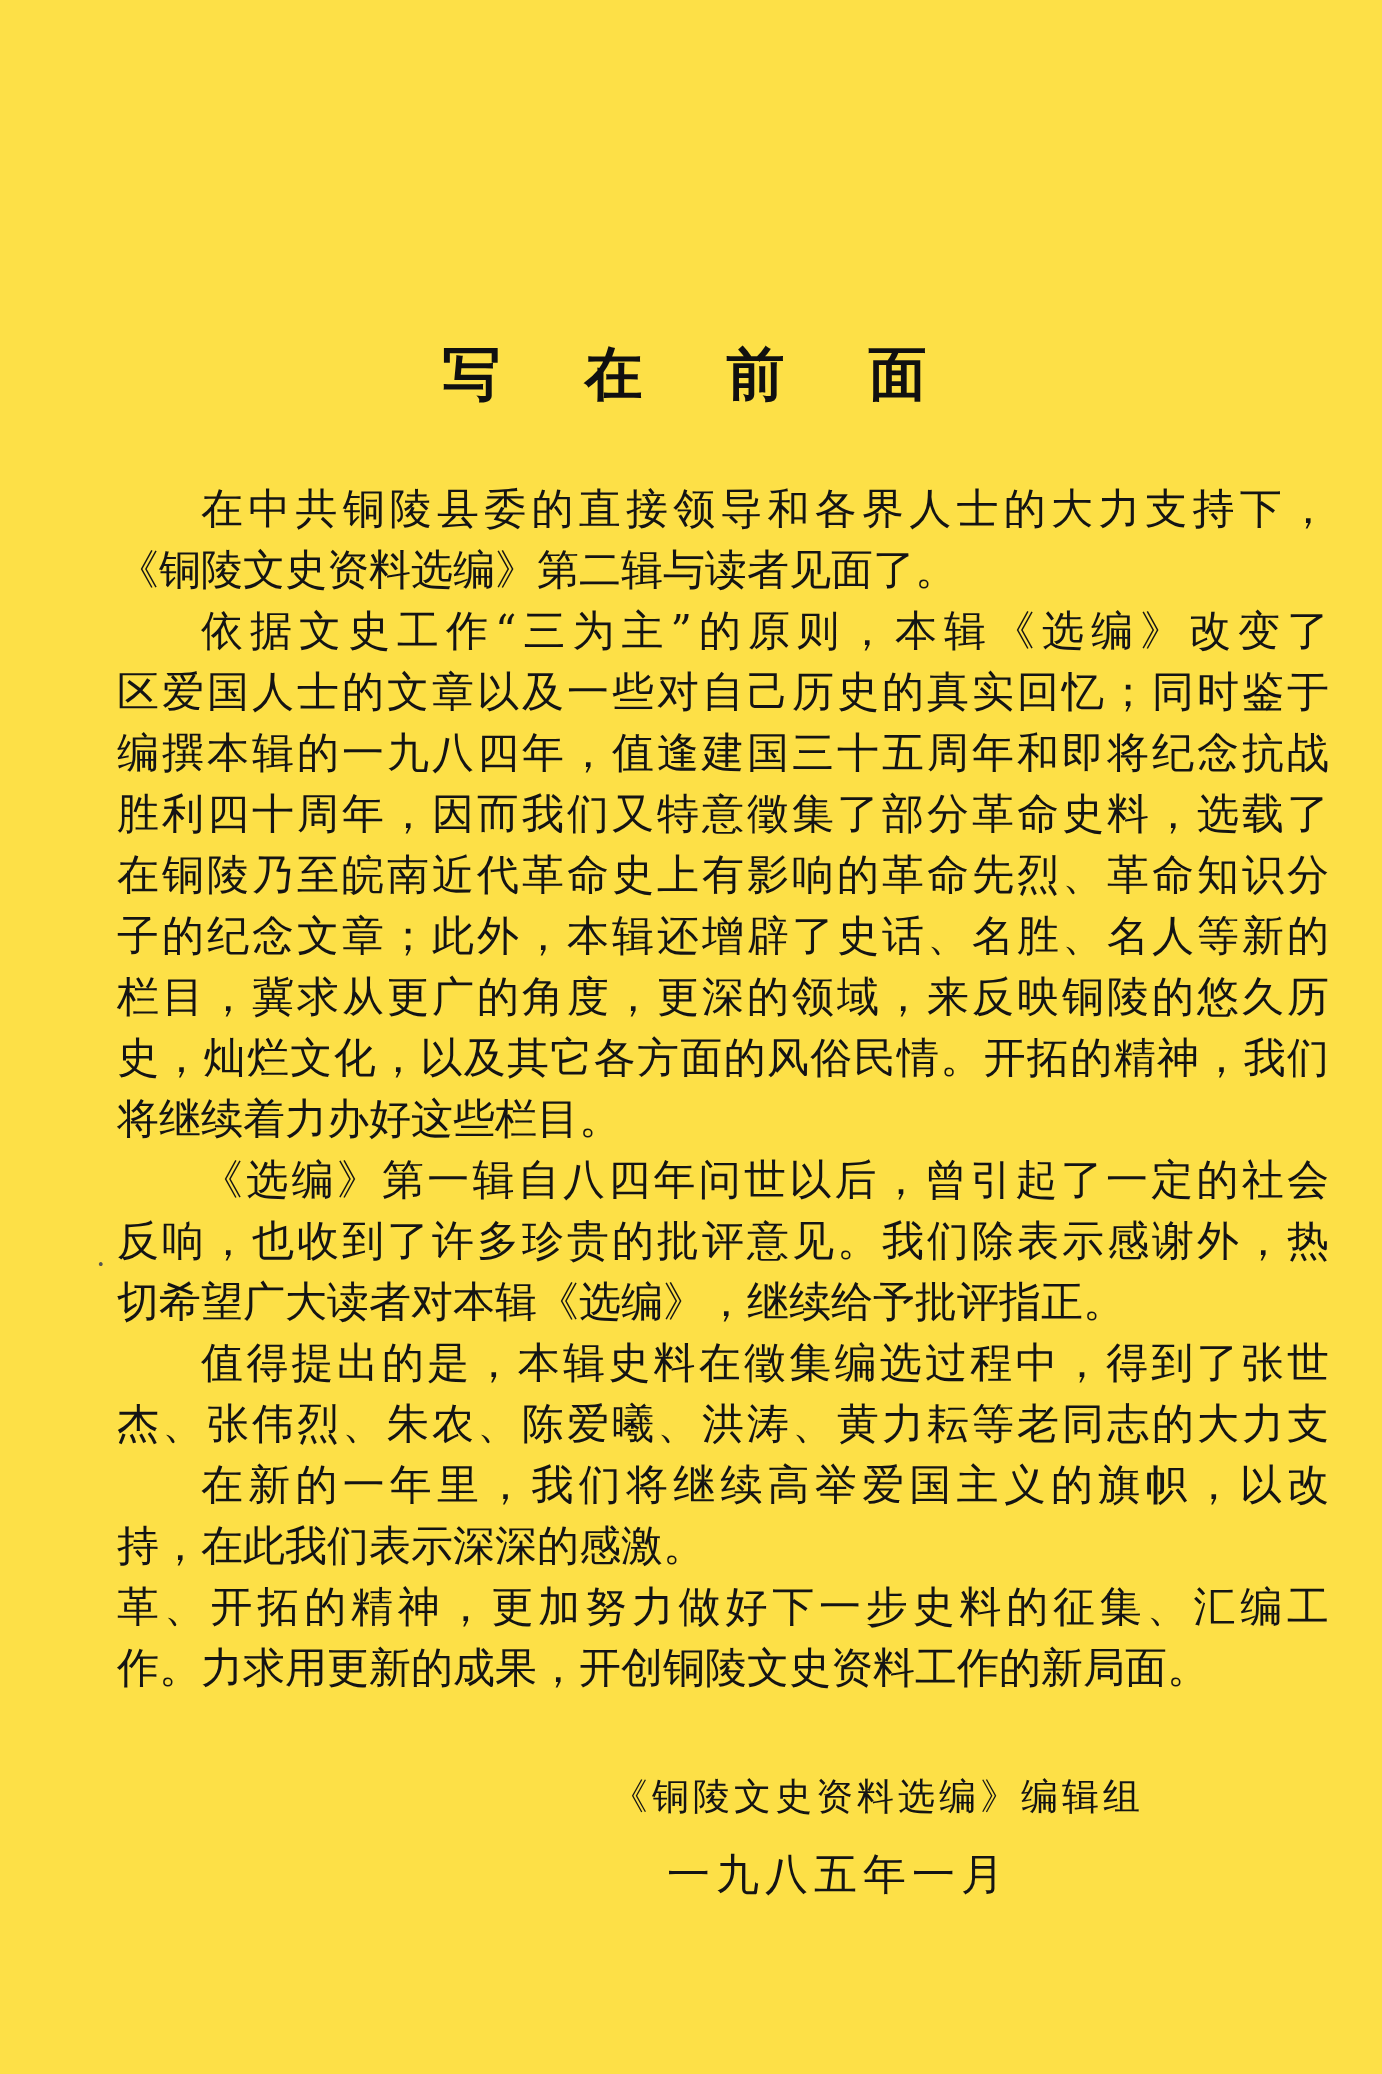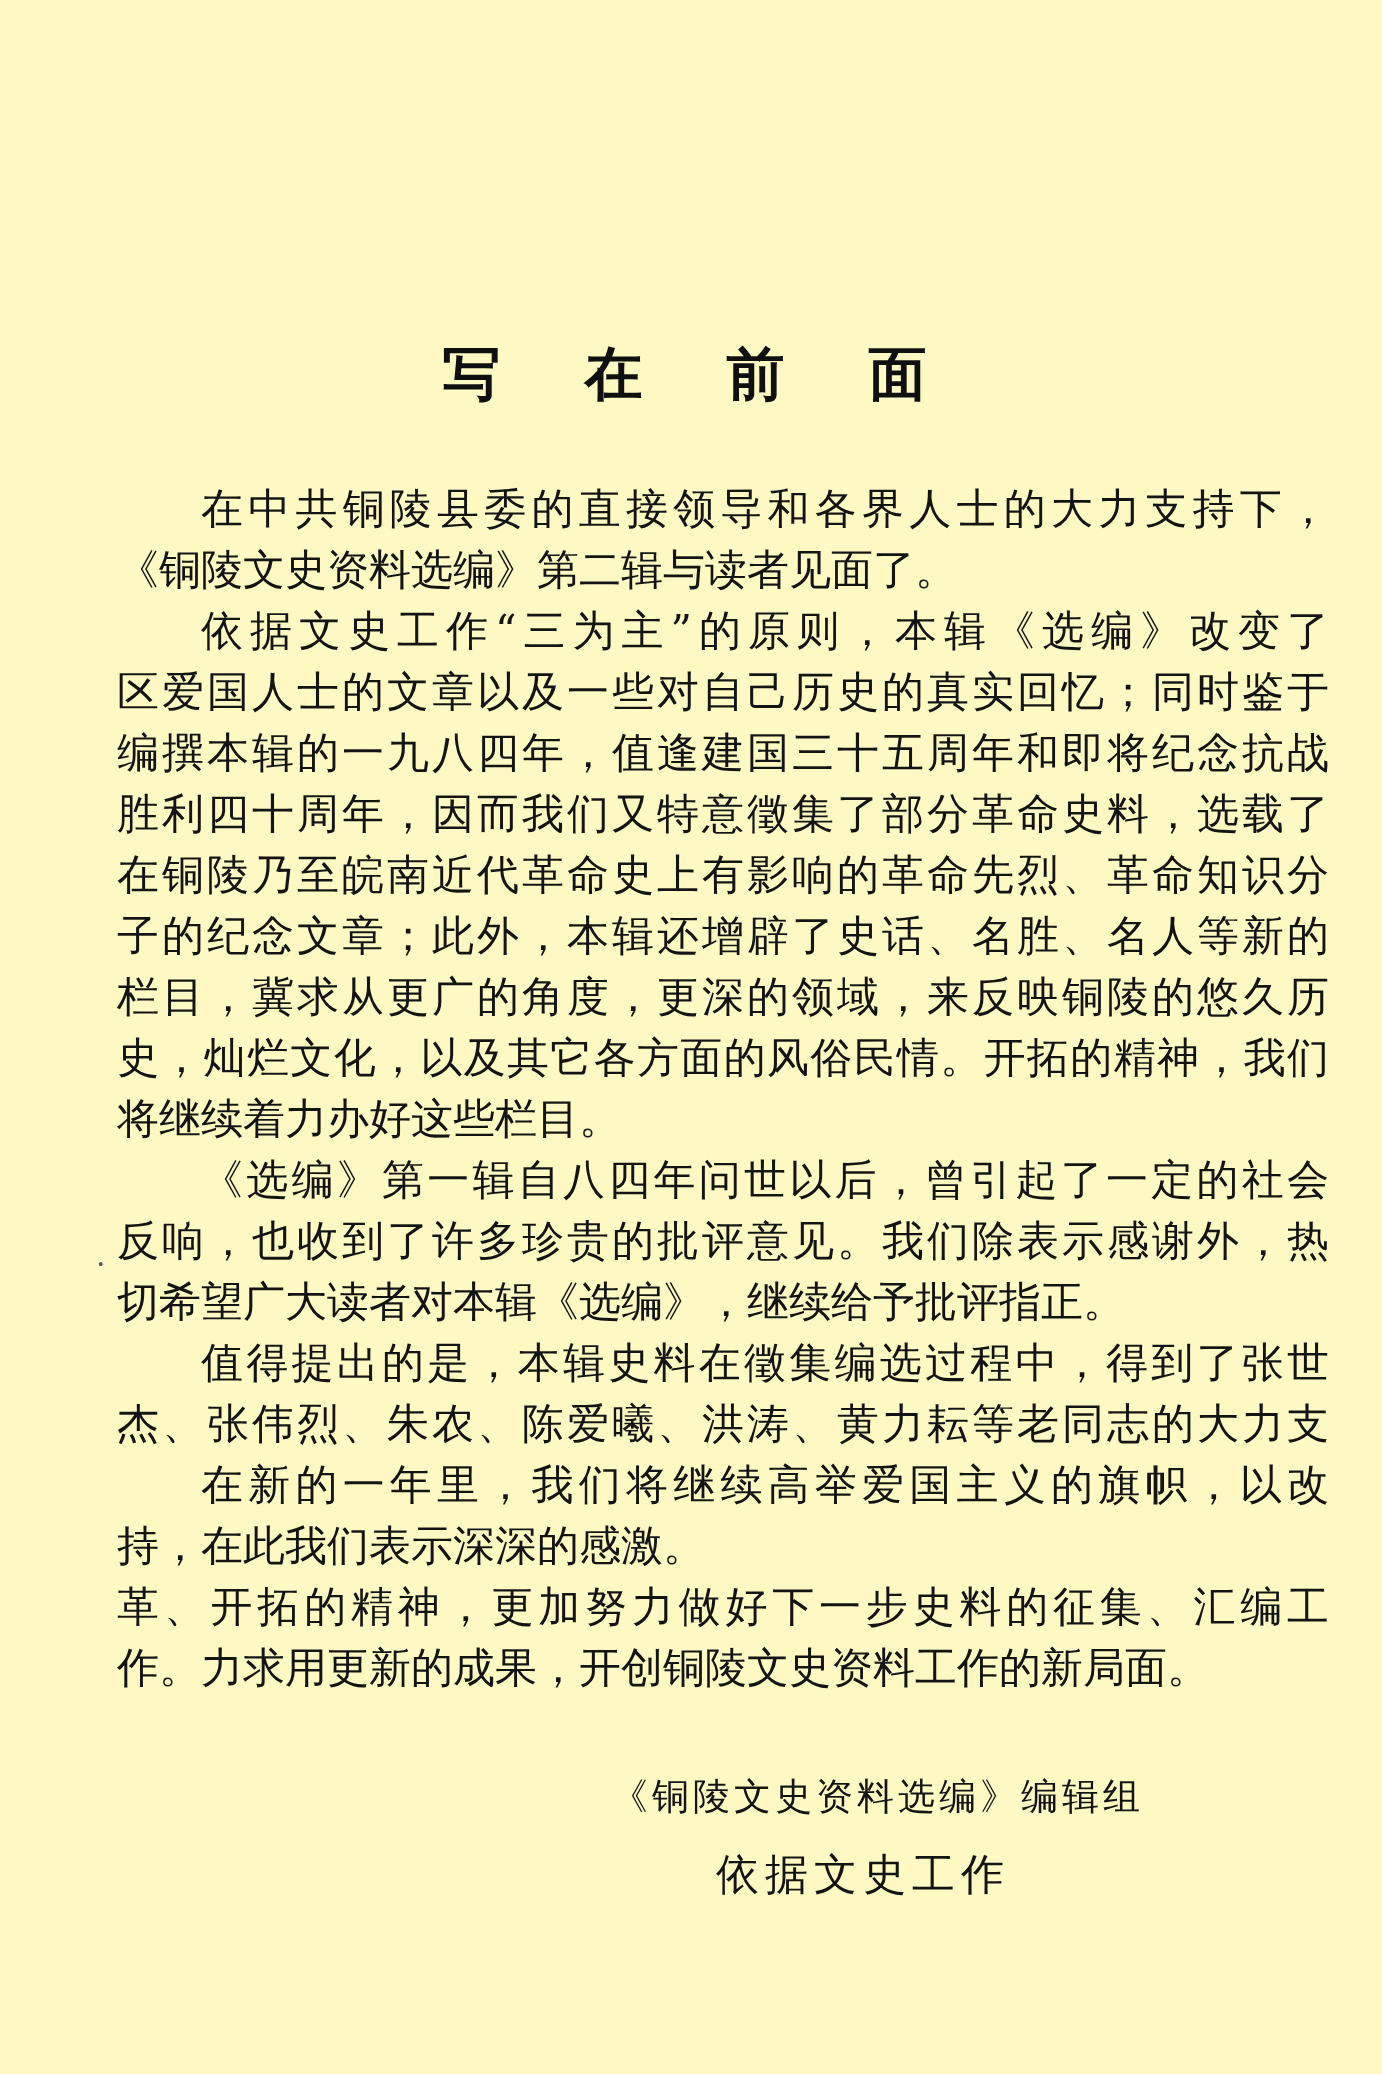--- a/index.html
+++ b/index.html
@@ -1,20 +1,20 @@
 <!DOCTYPE html>
 <html><head>
 <meta charset="utf-8">
 <style>
   html,body{margin:0;padding:0;background:#e8e8e8;}
   .page{
     position:relative;
     width:1382px;height:2074px;
     margin:0 auto;
-    background:#fef9c3;
+    background:#fde047;
     color:#141414;
     font-family:"DejaVu Serif","Liberation Serif",serif;
     overflow:hidden;
   }
   .title{
     position:absolute;
     top:336px;left:0;right:0;
     text-align:center;
     font-size:58px;
     font-weight:bold;
@@ -88,17 +88,17 @@
     <div class="line j indent">值得提出的是，本辑史料在徵集编选过程中，得到了张世</div>
     <div class="line j">杰、张伟烈、朱农、陈爱曦、洪涛、黄力耘等老同志的大力支</div>
     <div class="line j indent">在新的一年里，我们将继续高举爱国主义的旗帜，以改</div>
     <div class="line">持，在此我们表示深深的感激。</div>
     <div class="line j">革、开拓的精神，更加努力做好下一步史料的征集、汇编工</div>
     <div class="line">作。力求用更新的成果，开创铜陵文史资料工作的新局面。</div>
   </div>
 
   <div class="signature">《铜陵文史资料选编》编辑组</div>
 
-  <div class="date">依据文史工作</div>
+  <div class="date">一九八五年一月</div>
 
   <span class="artifact-dot">.</span>
 
 </div>
 
 </body></html>

